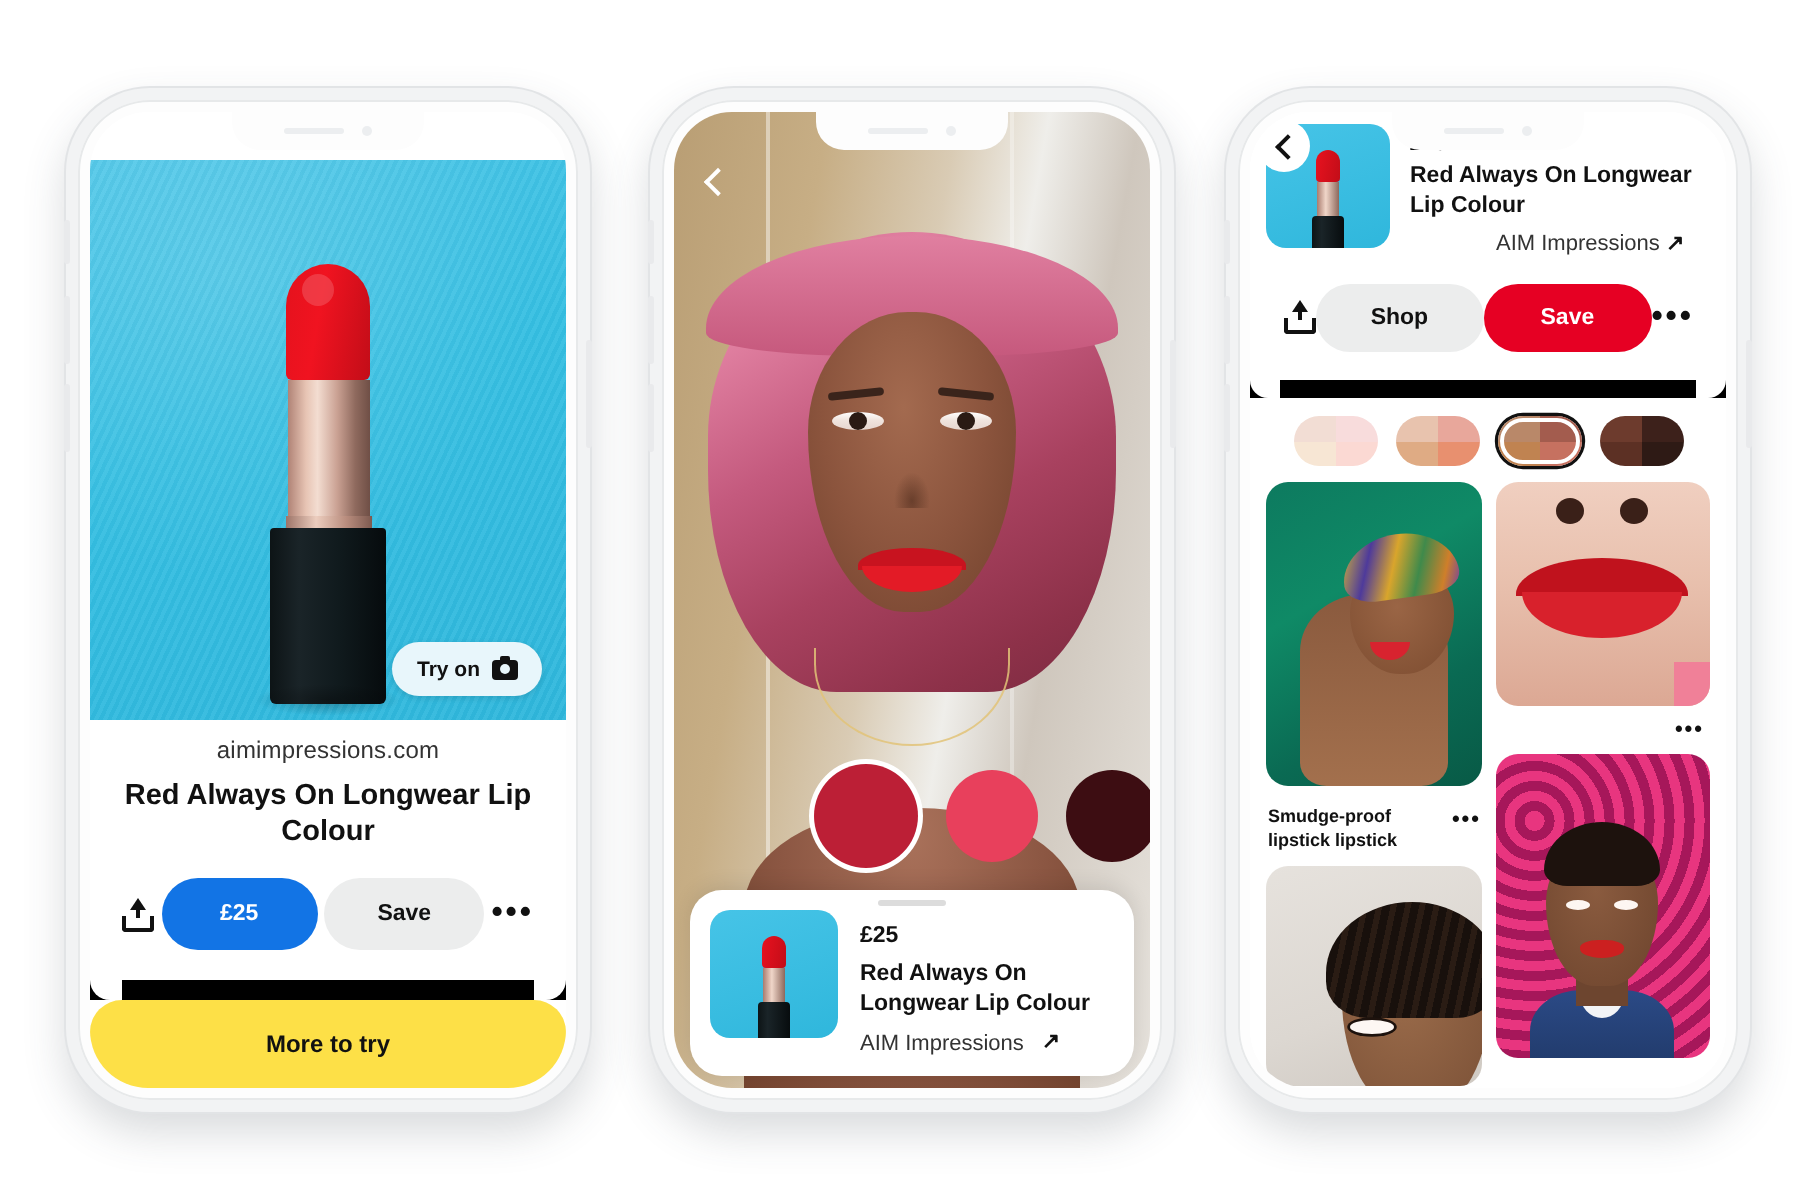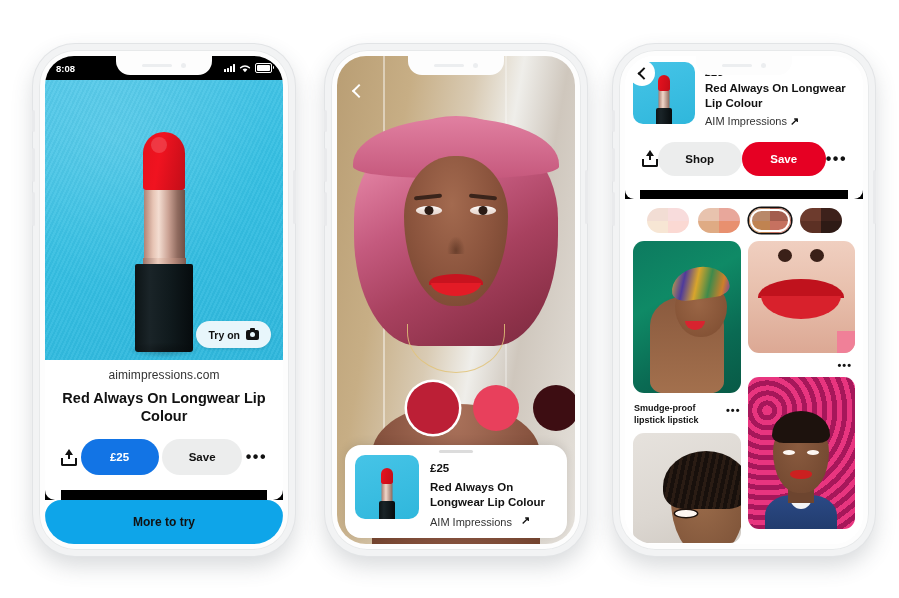--- a/index.html
+++ b/index.html
@@ -85,21 +85,21 @@
      border:2px solid #111;border-top:none;border-radius:0 0 2px 2px;box-sizing:border-box;}
   .pill-price{background:#1274E5;color:#fff;border-radius:20px;height:36px;min-width:52px;
      display:flex;align-items:center;justify-content:center;font-size:11.5px;font-weight:bold;padding:0 13px;}
   .pill-save{background:#eceded;color:#111;border-radius:20px;height:36px;min-width:54px;
      display:flex;align-items:center;justify-content:center;font-size:11.5px;font-weight:bold;padding:0 13px;}
   .dots{font-size:16px;letter-spacing:1.5px;color:#111;line-height:1;font-weight:bold;}
 
   .sheet-sep{position:absolute;left:0;right:0;bottom:44px;height:10px;background:#000;z-index:8;}
   .sheet-sep .lcap{position:absolute;left:0;top:0;width:16px;height:10px;background:#fff;border-radius:0 0 0 10px;}
   .sheet-sep .rcap{position:absolute;right:0;top:0;width:16px;height:10px;background:#fff;border-radius:0 0 10px 0;}
-  .more-bar{position:absolute;left:0;right:0;bottom:0;height:44px;background:#0ea5e9;
+  .more-bar{position:absolute;left:0;right:0;bottom:0;height:44px;background:#fde047;
      border-radius:16px 16px 24px 24px;display:flex;align-items:center;justify-content:center;
      font-size:12px;font-weight:bold;color:#111;z-index:9;}
 
   
   .p2-photo{position:absolute;inset:0;overflow:hidden;
      background:linear-gradient(100deg,#b99e74 0%,#c7ae85 24%,#d9cbb4 44%,#efeeea 58%,#cfc7bd 72%,#e6e2dc 100%);}
   .wall-line{position:absolute;top:0;bottom:0;width:2px;background:rgba(255,255,255,.45);}
   .skin{position:absolute;left:50%;transform:translateX(-50%);bottom:0;width:168px;height:140px;
      background:radial-gradient(ellipse at 50% 10%, #a9715a 0%, #8c5743 55%, #74442f 100%);
      border-radius:48% 48% 0 0 / 36% 36% 0 0;}
@@ -157,21 +157,21 @@
   .p2-name{font-size:11.5px;font-weight:bold;color:#111;line-height:1.3;margin-top:4px;}
   .p2-brand{font-size:11px;color:#333;margin-top:5px;display:flex;align-items:center;gap:9px;}
   .extlink{font-size:11px;font-weight:bold;color:#111;transform:translateY(-1px);}
 
   
   .p3-top{position:absolute;top:0;left:0;right:0;height:134px;background:#fff;z-index:10;}
   .p3-head{display:flex;gap:10px;padding:6px 12px 0 8px;}
   .p3-txt{flex:1;padding-top:4px;min-width:0;}
   .p3-price{font-size:11px;font-weight:bold;color:#111;}
   .p3-name{font-size:11.5px;font-weight:bold;color:#111;line-height:1.3;margin-top:3px;}
-  .p3-brand{font-size:11px;color:#333;margin-top:4px;}
+  .p3-brand{font-size:11px;color:#333;margin-top:4px;margin-left:43px;}
   .p3-back{position:absolute;left:4px;top:4px;width:26px;height:26px;border-radius:50%;background:#fff;z-index:12;
      display:flex;align-items:center;justify-content:center;}
   .p3-back::before{content:"";width:7px;height:7px;border-left:2.3px solid #111;border-bottom:2.3px solid #111;
      transform:rotate(45deg) translate(1px,-1px);}
   .p3-actions{display:flex;align-items:center;justify-content:flex-end;padding:0 16px;margin-top:14px;}
   .pill-shop{background:#eceded;color:#111;border-radius:20px;height:34px;min-width:56px;
      display:flex;align-items:center;justify-content:center;font-size:11.5px;font-weight:bold;padding:0 14px;}
   .pill-savered{background:#e60023;color:#fff;border-radius:20px;height:34px;min-width:56px;
      display:flex;align-items:center;justify-content:center;font-size:11.5px;font-weight:bold;padding:0 14px;}
   .p3-sep{position:absolute;left:0;right:0;top:134px;height:9px;background:#000;z-index:11;}
@@ -247,36 +247,20 @@
 
   <div class="phone" style="left:33px;top:44px;width:262px;height:512px;">
     <div class="bezel"></div>
     <div class="sbtn l" style="top:66px;height:22px;"></div>
     <div class="sbtn l" style="top:104px;height:34px;"></div>
     <div class="sbtn l" style="top:148px;height:34px;"></div>
     <div class="sbtn r" style="top:126px;height:54px;"></div>
 
     <div class="screen">
 
-      <div class="statusbar">
-        <span>8:08</span>
-        <span class="st-icons">
-          <span class="bars">
-              <i></i>
-              <i></i>
-              <i></i>
-              <i></i>
-            </span>
-          <svg width="12" height="9" viewBox="0 0 12 9">
-            <path d="M6 8.3 L3.6 5.6 A3.6 3.6 0 0 1 8.4 5.6 Z" fill="#fff"></path>
-            <path d="M1.6 3.8 A6.4 6.4 0 0 1 10.4 3.8" stroke="#fff" stroke-width="1.4" fill="none" stroke-linecap="round"></path>
-          </svg>
-          <span class="batt"></span>
-        </span>
-      </div>
 
       <div class="p1-hero">
         <div class="lipstick">
           <div class="ls-tip"></div>
           <div class="ls-barrel"></div>
           <div class="ls-ring"></div>
           <div class="ls-base"></div>
           <div class="ls-shadow"></div>
         </div>
         <div class="tryon">

